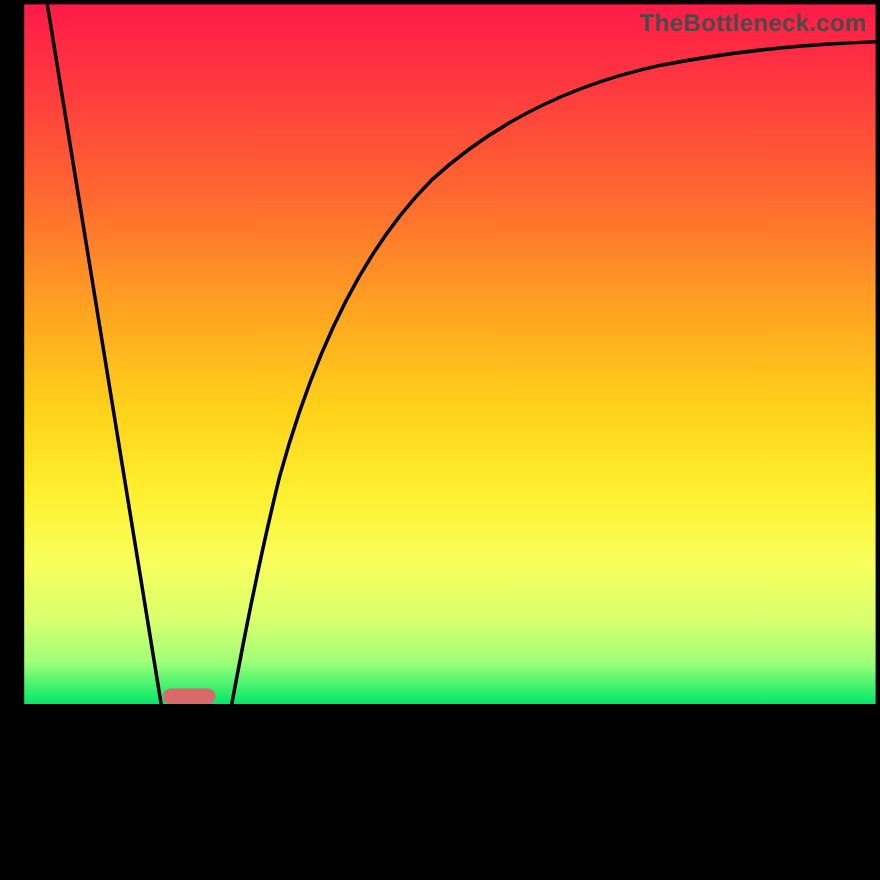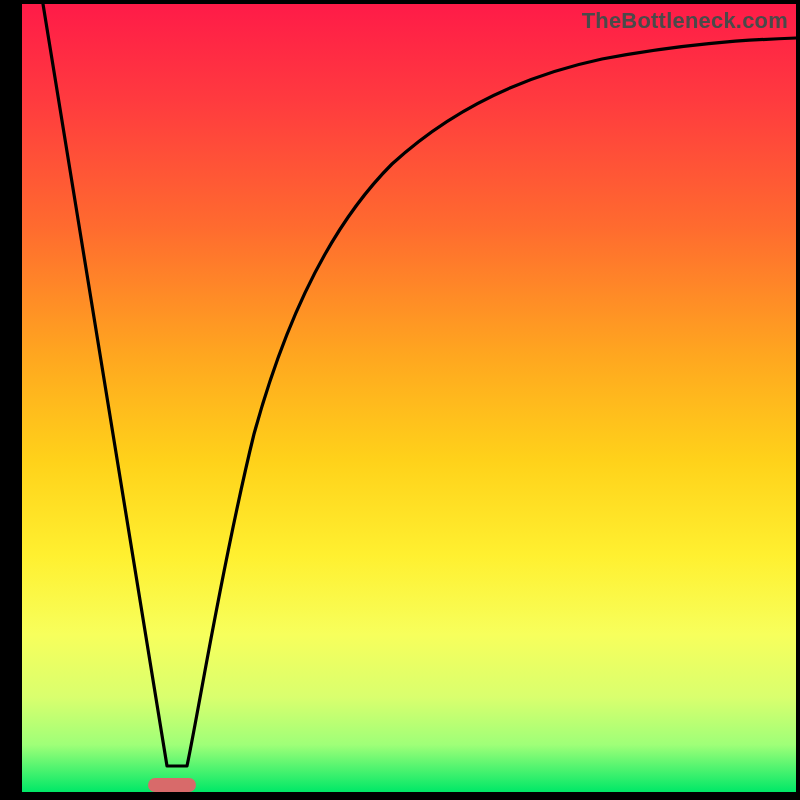--- a/index.html
+++ b/index.html
@@ -3,21 +3,21 @@
 <meta charset="utf-8">
 <style>
   * { margin: 0; padding: 0; box-sizing: border-box; }
   body { width: 800px; height: 800px; overflow: hidden; font-family: Arial, sans-serif; }
   .outer-frame { width: 800px; height: 800px; background: #000; position: relative; }
   .plot-area {
     position: absolute;
     left: 22px;
     top: 4px;
     width: 774px;
-    height: 788px;
+    height: 636px;
   }
   .gradient-bg {
     position: absolute;
     inset: 0;
     background: linear-gradient(to bottom,
       #ff1b48 0%,
       #ff3a3f 12%,
       #ff6a2f 28%,
       #ffa81f 45%,
       #ffd21a 58%,

